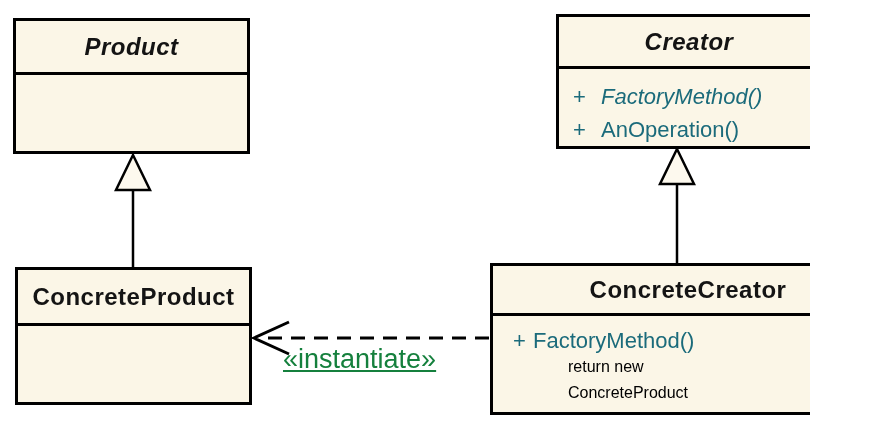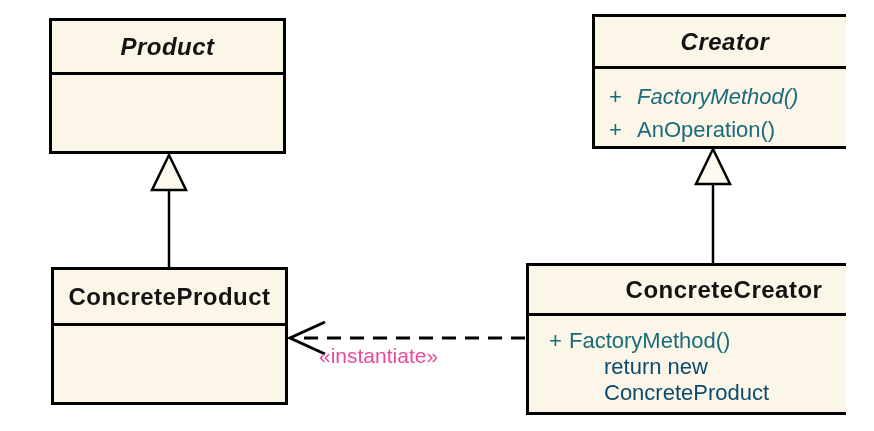--- a/index.html
+++ b/index.html
@@ -7,21 +7,20 @@
     padding: 0;
     background: #ffffff;
     font-family: "Liberation Sans", sans-serif;
   }
   .canvas {
     position: relative;
     width: 810px;
     height: 431px;
     background: #ffffff;
     overflow: hidden;
-    margin-left: 36px;
   }
   .connector-layer {
     position: absolute;
     left: 0; top: 0;
     width: 874px; height: 431px;
     pointer-events: none;
     z-index: 1;
   }
   .class-box {
     position: absolute;
@@ -76,32 +75,33 @@
   
   #concrete-creator-box { left: 490px; top: 263px; width: 364px; height: 152px; }
   #concrete-creator-box .class-title { height: 50px; padding-left: 32px; }
   #concrete-creator-box .class-body { padding-top: 11px; }
   #concrete-creator-box .method-row { height: 27px; }
   #concrete-creator-box .vis { width: 40px; padding-left: 20px; }
   .note-line {
     margin-left: 75px;
     height: 26px;
     line-height: 26px;
-    color: #0c4a6e;
-    font-size: 22px;
+    color: #000000;
+    font-size: 16px;
   }
 
   .edge-label {
     position: absolute;
     left: 283px;
     top: 344px;
-    font-size: 21px;
-    color: #ec4899;
+    font-size: 27px;
+    color: #15803d;
     z-index: 3;
     white-space: nowrap;
+    text-decoration: underline;
   }
 </style>
 </head>
 <body>
 
 <div class="canvas">
 
   <svg class="connector-layer" viewBox="0 0 874 431" xmlns="http://www.w3.org/2000/svg">
 
     <line x1="133" y1="190" x2="133" y2="268" stroke="#000000" stroke-width="2.5"></line>

